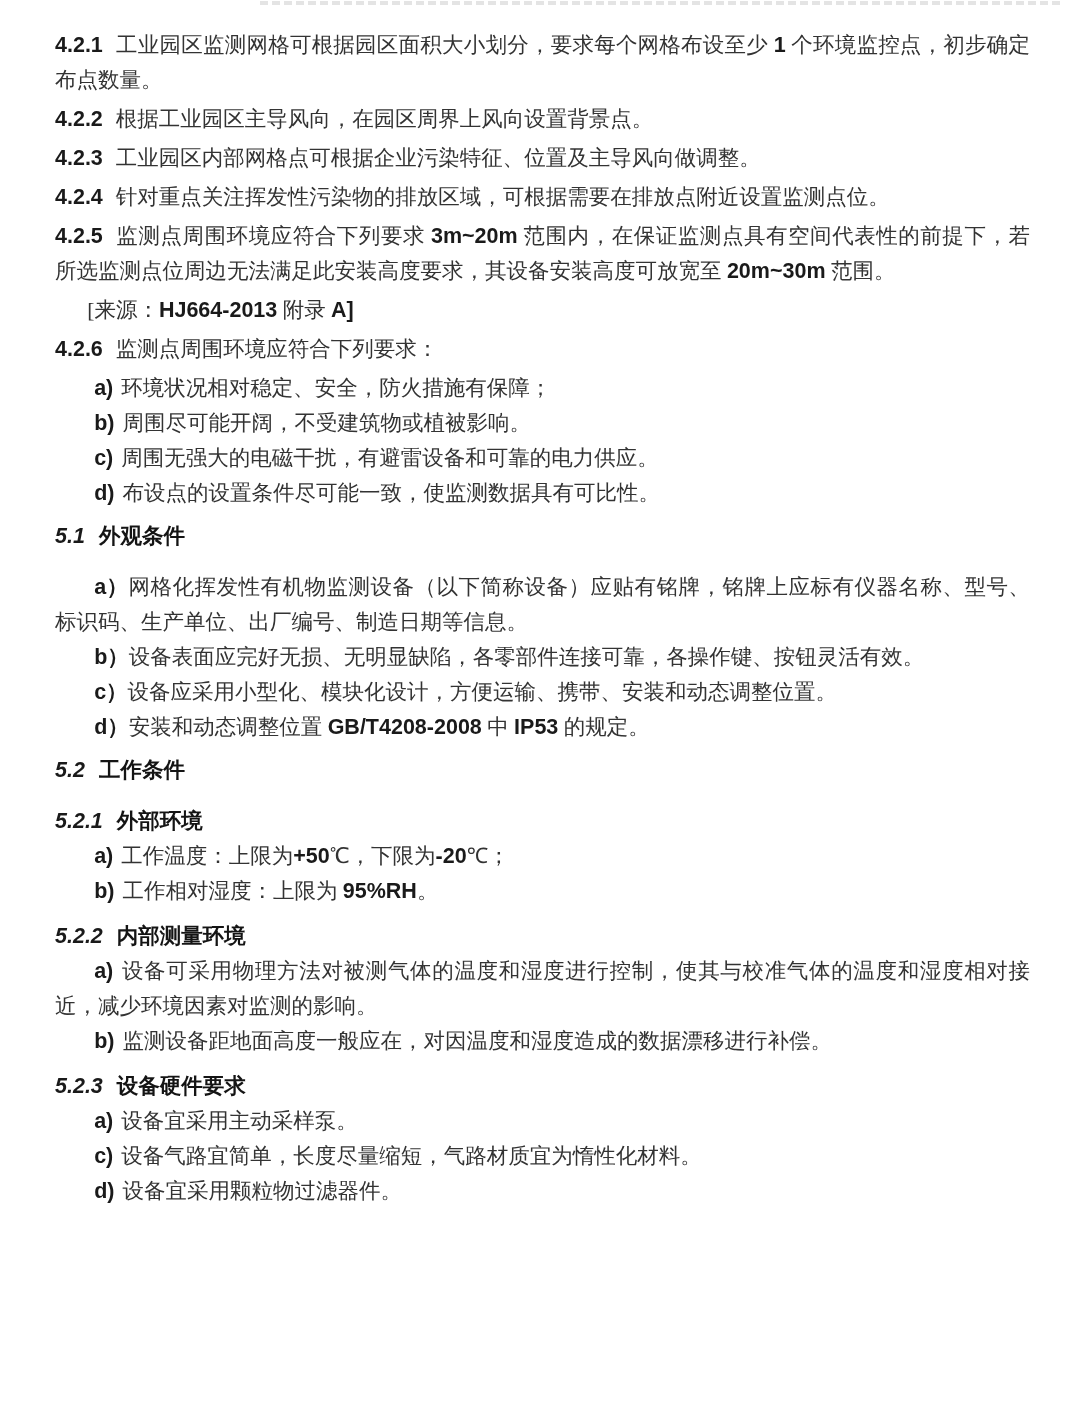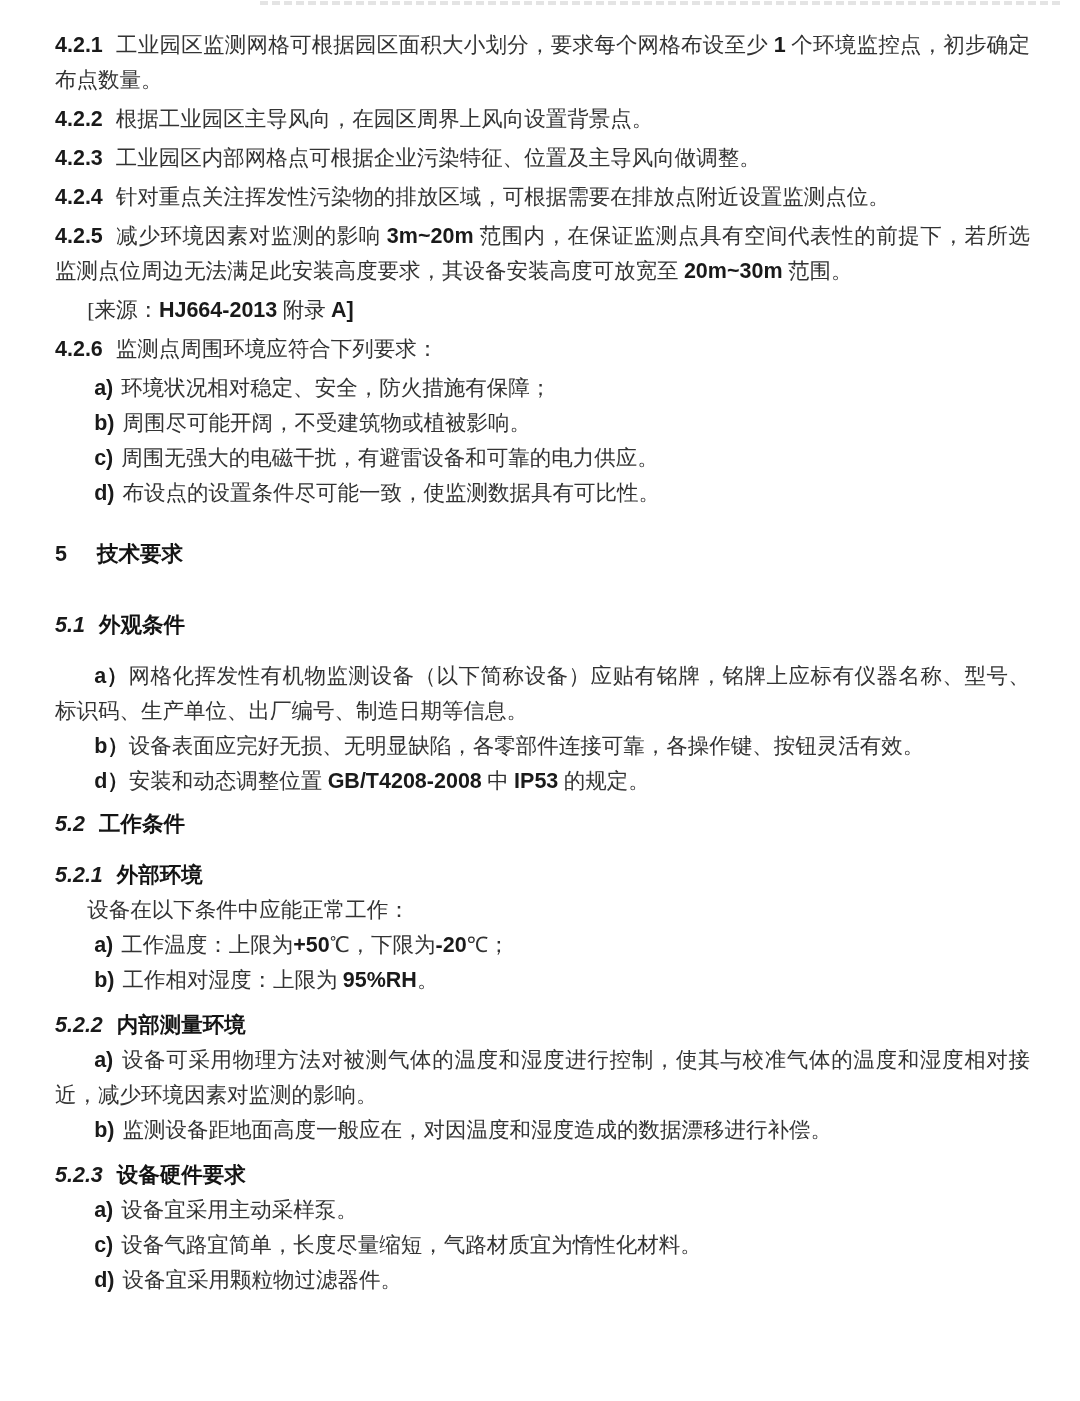--- a/index.html
+++ b/index.html
@@ -70,35 +70,34 @@
 </head>
 <body>
 
 <div class="page">
   <div class="artifact artifact-top"></div>
   <div class="doc-body" id="doc-body">
       <p class="blk clause"><span class="label">4.2.1</span><span class="seg">工业园区监测网格可根据园区面积大小划分，要求每个网格布设至少 </span><span class="seg bold">1</span><span class="seg"> 个环境监控点，初步确定布点数量。</span></p>
       <p class="blk clause"><span class="label">4.2.2</span><span class="seg">根据工业园区主导风向，在园区周界上风向设置背景点。</span></p>
       <p class="blk clause"><span class="label">4.2.3</span><span class="seg">工业园区内部网格点可根据企业污染特征、位置及主导风向做调整。</span></p>
       <p class="blk clause"><span class="label">4.2.4</span><span class="seg">针对重点关注挥发性污染物的排放区域，可根据需要在排放点附近设置监测点位。</span></p>
-      <p class="blk clause"><span class="label">4.2.5</span><span class="seg">减少环境因素对监测的影响 </span><span class="seg bold">3m~20m</span><span class="seg"> 范围内，在保证监测点具有空间代表性的前提下，若所选监测点位周边无法满足此安装高度要求，其设备安装高度可放宽至 </span><span class="seg bold">20m~30m</span><span class="seg"> 范围。</span></p>
+      <p class="blk clause"><span class="label">4.2.5</span><span class="seg">监测点周围环境应符合下列要求 </span><span class="seg bold">3m~20m</span><span class="seg"> 范围内，在保证监测点具有空间代表性的前提下，若所选监测点位周边无法满足此安装高度要求，其设备安装高度可放宽至 </span><span class="seg bold">20m~30m</span><span class="seg"> 范围。</span></p>
       <p class="blk note"><span class="seg">[来源：</span><span class="seg bold">HJ664-2013</span><span class="seg"> 附录 </span><span class="seg bold">A]</span></p>
       <p class="blk clause"><span class="label">4.2.6</span><span class="seg">监测点周围环境应符合下列要求：</span></p>
       <p class="blk list"><span class="label">a)</span><span class="seg">环境状况相对稳定、安全，防火措施有保障；</span></p>
       <p class="blk list"><span class="label">b)</span><span class="seg">周围尽可能开阔，不受建筑物或植被影响。</span></p>
       <p class="blk list"><span class="label">c)</span><span class="seg">周围无强大的电磁干扰，有避雷设备和可靠的电力供应。</span></p>
       <p class="blk list"><span class="label">d)</span><span class="seg">布设点的设置条件尽可能一致，使监测数据具有可比性。</span></p>
-      <p class="blk h1"><span class="label">5</span><span class="seg">技术要求</span></p>
       <p class="blk h2"><span class="label">5.1</span><span class="seg">外观条件</span></p>
       <p class="blk listp nospace"><span class="label">a）</span><span class="seg">网格化挥发性有机物监测设备（以下简称设备）应贴有铭牌，铭牌上应标有仪器名称、型号、标识码、生产单位、出厂编号、制造日期等信息。</span></p>
       <p class="blk list nospace"><span class="label">b）</span><span class="seg">设备表面应完好无损、无明显缺陷，各零部件连接可靠，各操作键、按钮灵活有效。</span></p>
+      <p class="blk list nospace"><span class="label">c）</span><span class="seg">设备应采用小型化、模块化设计，方便运输、携带、安装和动态调整位置。</span></p>
       <p class="blk list nospace"><span class="label">d）</span><span class="seg">安装和动态调整位置 </span><span class="seg bold">GB/T4208-2008</span><span class="seg"> 中 </span><span class="seg bold">IP53</span><span class="seg"> 的规定。</span></p>
       <p class="blk h2"><span class="label">5.2</span><span class="seg">工作条件</span></p>
       <p class="blk h3"><span class="label">5.2.1</span><span class="seg">外部环境</span></p>
-      <p class="blk indent"><span class="seg">设备在以下条件中应能正常工作：</span></p>
       <p class="blk list"><span class="label">a)</span><span class="seg">工作温度：上限为</span><span class="seg bold">+50</span><span class="seg">℃，下限为</span><span class="seg bold">-20</span><span class="seg">℃；</span></p>
       <p class="blk list"><span class="label">b)</span><span class="seg">工作相对湿度：上限为 </span><span class="seg bold">95%RH</span><span class="seg">。</span></p>
       <p class="blk h3"><span class="label">5.2.2</span><span class="seg">内部测量环境</span></p>
       <p class="blk listp"><span class="label">a)</span><span class="seg">设备可采用物理方法对被测气体的温度和湿度进行控制，使其与校准气体的温度和湿度相对接近，减少环境因素对监测的影响。</span></p>
       <p class="blk list"><span class="label">b)</span><span class="seg">监测设备距地面高度一般应在，对因温度和湿度造成的数据漂移进行补偿。</span></p>
       <p class="blk h3"><span class="label">5.2.3</span><span class="seg">设备硬件要求</span></p>
       <p class="blk list"><span class="label">a)</span><span class="seg">设备宜采用主动采样泵。</span></p>
       <p class="blk list"><span class="label">c)</span><span class="seg">设备气路宜简单，长度尽量缩短，气路材质宜为惰性化材料。</span></p>
       <p class="blk list"><span class="label">d)</span><span class="seg">设备宜采用颗粒物过滤器件。</span></p>
     </div>

